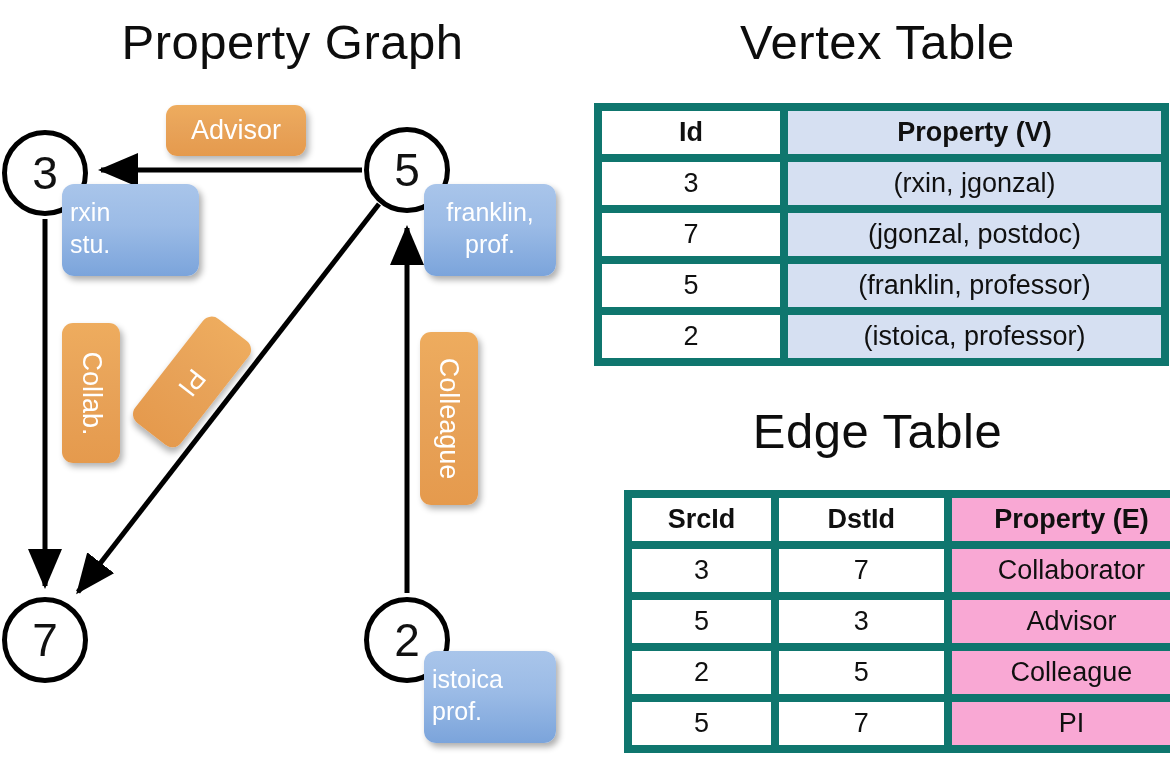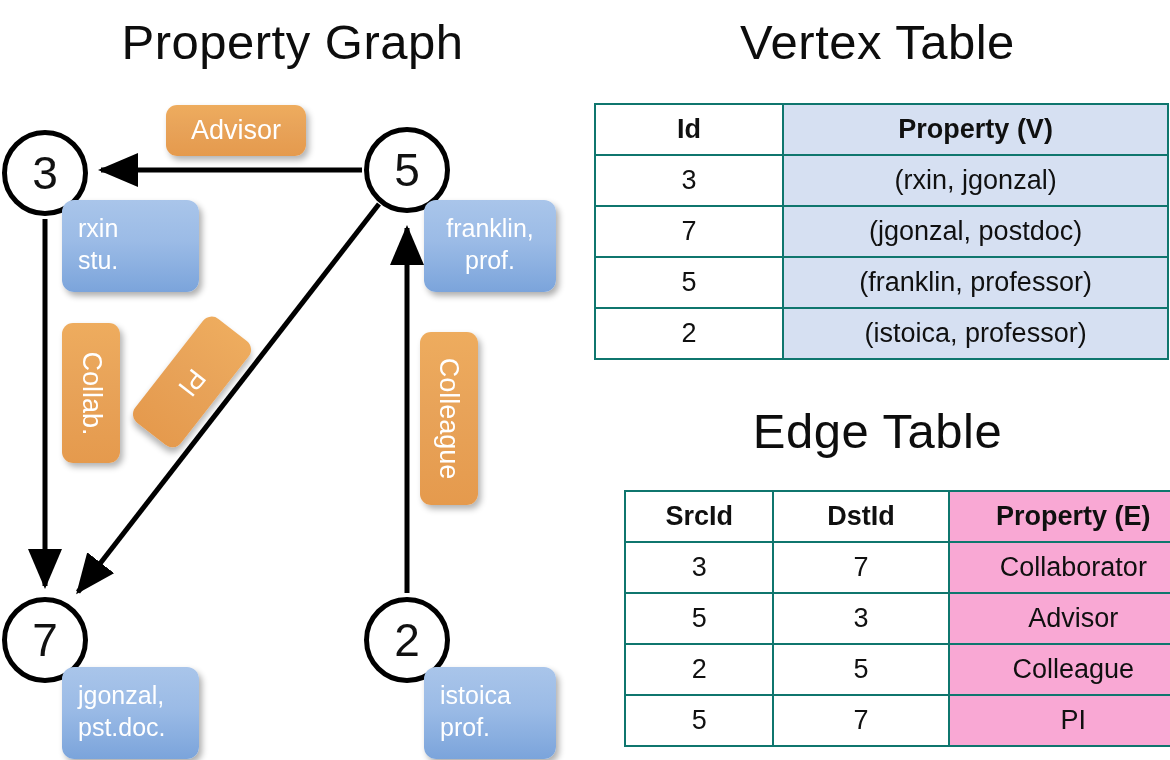--- a/index.html
+++ b/index.html
@@ -67,26 +67,25 @@
 
   
   .prop-box {
     position: absolute;
     border-radius: 12px;
     background: linear-gradient(to bottom, #a9c5ea 0%, #9bbbe6 45%, #7ba4db 100%);
     color: #ffffff;
     font-size: 25px;
     font-weight: 300;
     line-height: 1.28;
-    padding: 12px 16px;
+    padding: 12px 8px;
     box-sizing: border-box;
     box-shadow: 3px 4px 6px rgba(0,0,0,0.32);
     z-index: 4;
     font-family: "Liberation Sans", sans-serif;
-    margin-top: 16px;
   }
   #prop-rxin     { left: 62px;  top: 184px; width: 137px; height: 92px; }
   #prop-franklin { left: 424px; top: 184px; width: 132px; height: 92px; text-align: center; }
   #prop-jgonzal  { left: 62px;  top: 651px; width: 137px; height: 92px; }
   #prop-istoica  { left: 424px; top: 651px; width: 132px; height: 92px; }
 
   
   .edge-label {
     position: absolute;
     border-radius: 11px;
@@ -125,21 +124,21 @@
 
   .rot { display: block; }
 
   
   .data-table {
     position: absolute;
     border-collapse: collapse;
     font-family: "Liberation Sans", sans-serif;
   }
   .data-table td, .data-table th {
-    border: 2px solid #0f766e;
+    border: 8px solid #0f766e;
     text-align: center;
     font-weight: 300;
     font-size: 27px;
     color: #101010;
     padding: 0;
     height: 51px;
     box-sizing: border-box;
   }
   .data-table th {
     font-weight: bold;
@@ -198,24 +197,20 @@
   </div>
 
   <div class="prop-box" id="prop-rxin">
     <div>rxin</div>
     <div>stu.</div>
   </div>
   <div class="prop-box" id="prop-franklin">
     <div>franklin,</div>
     <div>prof.</div>
   </div>
-  <div class="prop-box" id="prop-jgonzal">
-    <div>jgonzal,</div>
-    <div>pst.doc.</div>
-  </div>
   <div class="prop-box" id="prop-istoica">
     <div>istoica</div>
     <div>prof.</div>
   </div>
 
   <div class="edge-label" id="label-advisor">
     <span>Advisor</span>
   </div>
   <div class="edge-label" id="label-collab">
     <span class="rot">Collab.</span>

